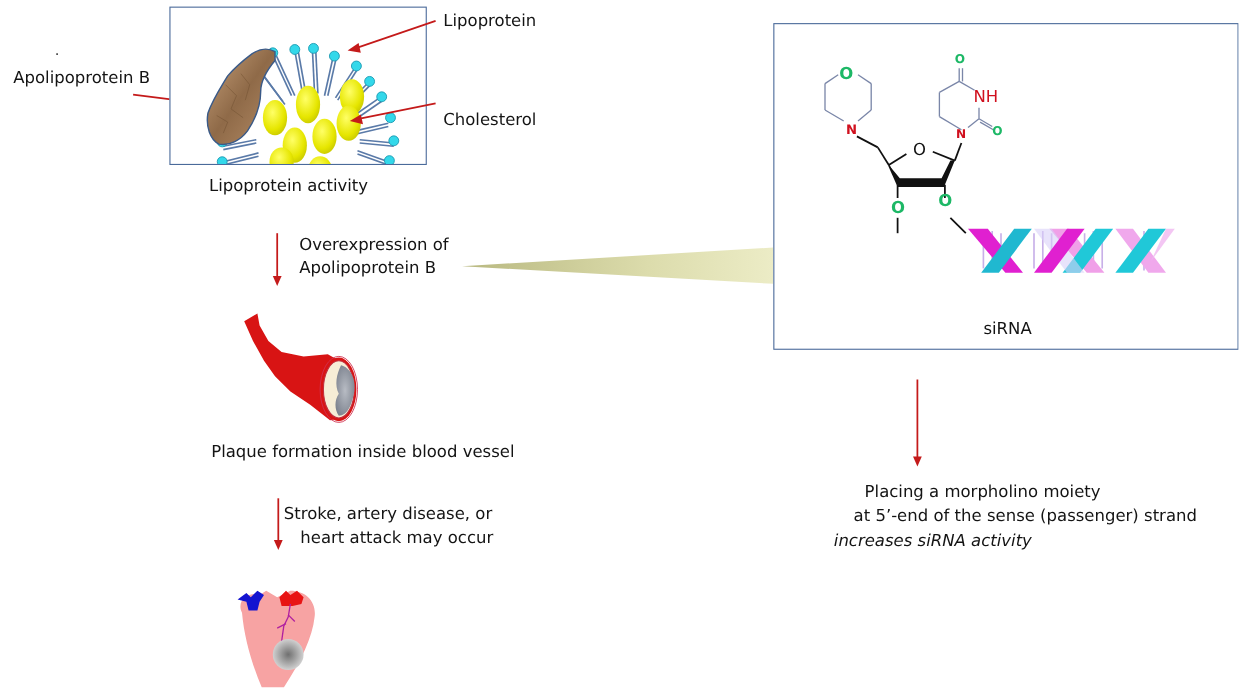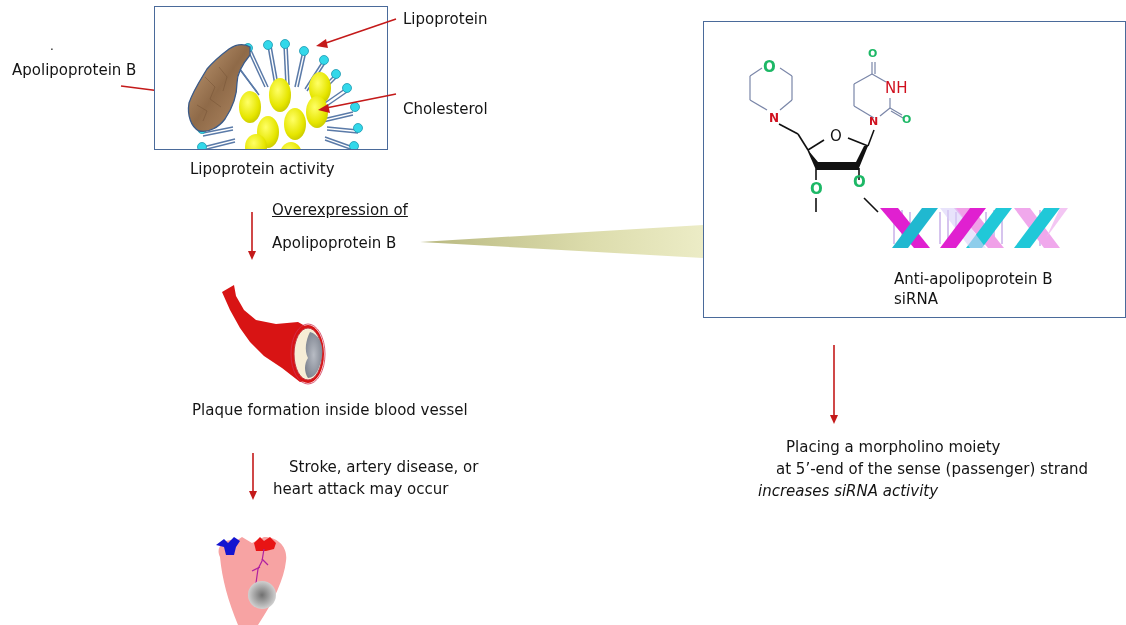--- a/index.html
+++ b/index.html
@@ -113,21 +113,21 @@
   <line class="arrow-line" x1="396" y1="94" x2="326" y2="108"></line>
   <polygon class="arrow-head" points="318,110 328,104 330,113"></polygon>
 </svg>
 
 <span class="lbl" style="left:190px;top:159px;">Lipoprotein activity</span>
 
 <svg style="left:0;top:0;" width="1" height="1">
   <line class="arrow-line" x1="252" y1="212" x2="252" y2="252"></line>
   <polygon class="arrow-head" points="248,251 256,251 252,260"></polygon>
 </svg>
-<span class="lbl" style="left:272px;top:200px;text-decoration:underline;">Overexpression of</span>
+<span class="lbl" style="left:272px;top:212px;">Overexpression of</span>
 <span class="lbl" style="left:272px;top:233px;">Apolipoprotein B</span>
 
 <svg style="left:0;top:0;" width="1" height="1">
   <defs>
     <linearGradient id="wedge" x1="0" y1="0" x2="1" y2="0">
       <stop offset="0" stop-color="#b8b880"></stop>
       <stop offset="0.6" stop-color="#dcdcac"></stop>
       <stop offset="1" stop-color="#ececc6"></stop>
     </linearGradient>
   </defs>
@@ -147,21 +147,21 @@
   <path d="M110,50 C118,52 124,62 122,74 C120,86 116,96 108,96 C104,90 104,82 108,76 C104,68 106,58 110,50 Z" fill="url(#plaque)"></path>
   <ellipse cx="108" cy="72" rx="17" ry="30" fill="none" stroke="#d03050" stroke-width="0.8"></ellipse>
 </svg>
 
 <span class="lbl" style="left:192px;top:400px;">Plaque formation inside blood vessel</span>
 
 <svg style="left:0;top:0;" width="1" height="1">
   <line class="arrow-line" x1="253" y1="453" x2="253" y2="492"></line>
   <polygon class="arrow-head" points="249,491 257,491 253,500"></polygon>
 </svg>
-<span class="lbl" style="left:289px;top:457px;">Stroke, artery disease, or</span>
+<span class="lbl" style="left:258px;top:457px;">Stroke, artery disease, or</span>
 <span class="lbl" style="left:273px;top:479px;">heart attack may occur</span>
 
 <svg style="left:212px;top:535px;" width="90" height="90">
   <defs>
     <radialGradient id="clot" cx="50%" cy="50%" r="50%">
       <stop offset="0" stop-color="#707070"></stop>
       <stop offset="1" stop-color="#d0d0d0"></stop>
     </radialGradient>
   </defs>
   <path d="M8,22 C2,10 16,2 24,6 L30,2 L40,8 L52,2 C66,2 76,12 74,26 C72,44 62,66 46,90 L26,90 C16,66 10,44 8,22 Z" fill="#f7a3a3"></path>
@@ -245,21 +245,20 @@
   <span class="lbl" style="left:59px;top:35px;font-size:15px;color:#1db866;font-weight:bold;">O</span>
   <span class="lbl" style="left:65px;top:86px;font-size:12px;color:#d0101e;font-weight:bold;">N</span>
   <span class="lbl" style="left:126px;top:104px;font-size:15px;color:#111;">O</span>
   <span class="lbl" style="left:164px;top:22px;font-size:11px;color:#1db866;font-weight:bold;">O</span>
   <span class="lbl" style="left:181px;top:56px;font-size:15px;color:#d0101e;font-weight:normal;">NH</span>
   <span class="lbl" style="left:198px;top:88px;font-size:11px;color:#1db866;font-weight:bold;">O</span>
   <span class="lbl" style="left:165px;top:90px;font-size:11px;color:#d0101e;font-weight:bold;">N</span>
   <span class="lbl" style="left:106px;top:157px;font-size:15px;color:#1db866;font-weight:bold;">O</span>
   <span class="lbl" style="left:149px;top:150px;font-size:15px;color:#1db866;font-weight:bold;">O</span>
 
-  <span class="lbl" style="left:190px;top:247px;">Anti-apolipoprotein B</span>
   <span class="lbl" style="left:190px;top:267px;">siRNA</span>
 </div>
 
 <svg style="left:0;top:0;" width="1" height="1">
   <line class="arrow-line" x1="834" y1="345" x2="834" y2="416"></line>
   <polygon class="arrow-head" points="830,415 838,415 834,424"></polygon>
 </svg>
 <span class="lbl" style="left:758px;top:437px;margin-left:28px;">Placing a morpholino moiety</span>
 <span class="lbl" style="left:776px;top:459px;">at 5’-end of the sense (passenger) strand</span>
 <span class="lbl" style="left:758px;top:481px;font-style:italic;">increases siRNA activity</span>

